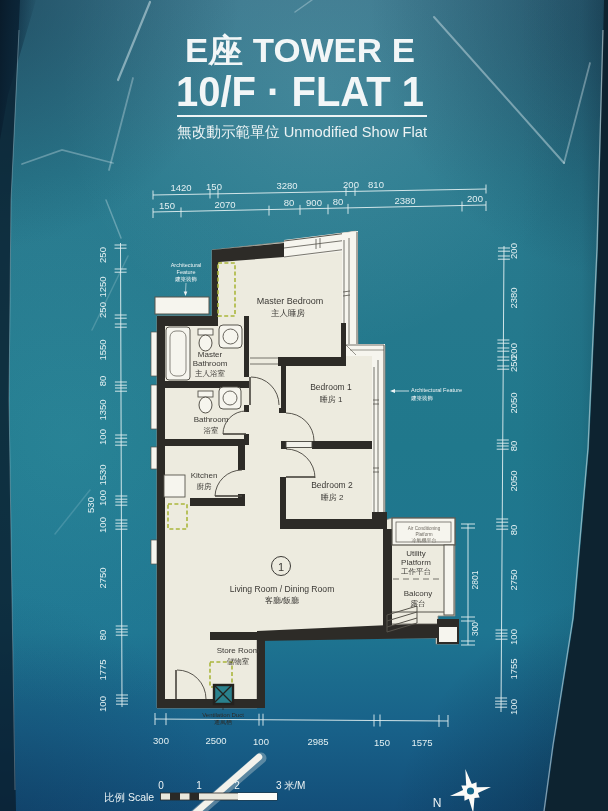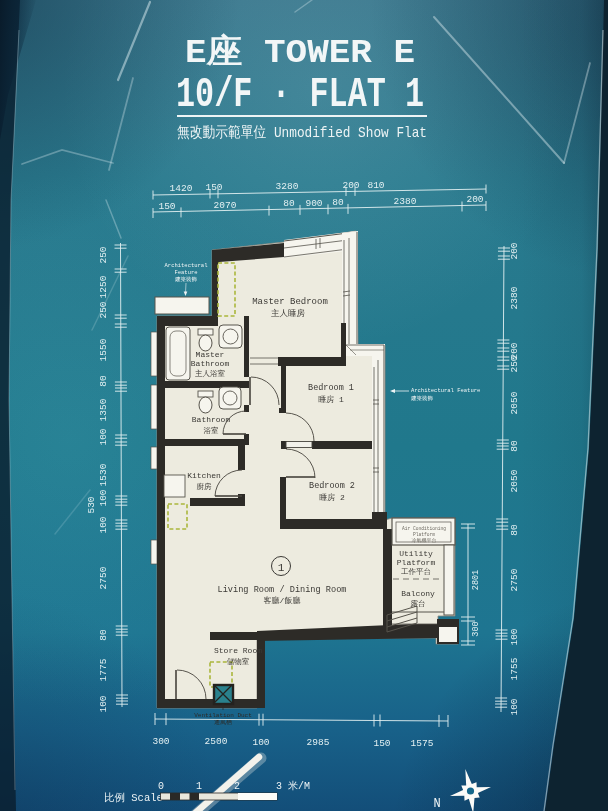--- a/index.html
+++ b/index.html
@@ -1,16 +1,16 @@
 <!DOCTYPE html>
 <html><head>
 <meta charset="utf-8">
 <style>
 html,body{margin:0;padding:0}
-.stage{position:relative;width:608px;height:811px;overflow:hidden;font-family:Liberation Mono, monospace}
+.stage{position:relative;width:608px;height:811px;overflow:hidden;font-family:Liberation Sans, sans-serif}
 </style>
 </head>
 <body>
 <div class="stage">
 <svg width="608" height="811" viewBox="0 0 608 811">
 <defs>
 <linearGradient id="bg" x1="0" y1="0" x2="0" y2="1">
 <stop offset="0" stop-color="#39768c"></stop>
 <stop offset="0.22" stop-color="#2a7a8e"></stop>
 <stop offset="0.55" stop-color="#20788c"></stop>

